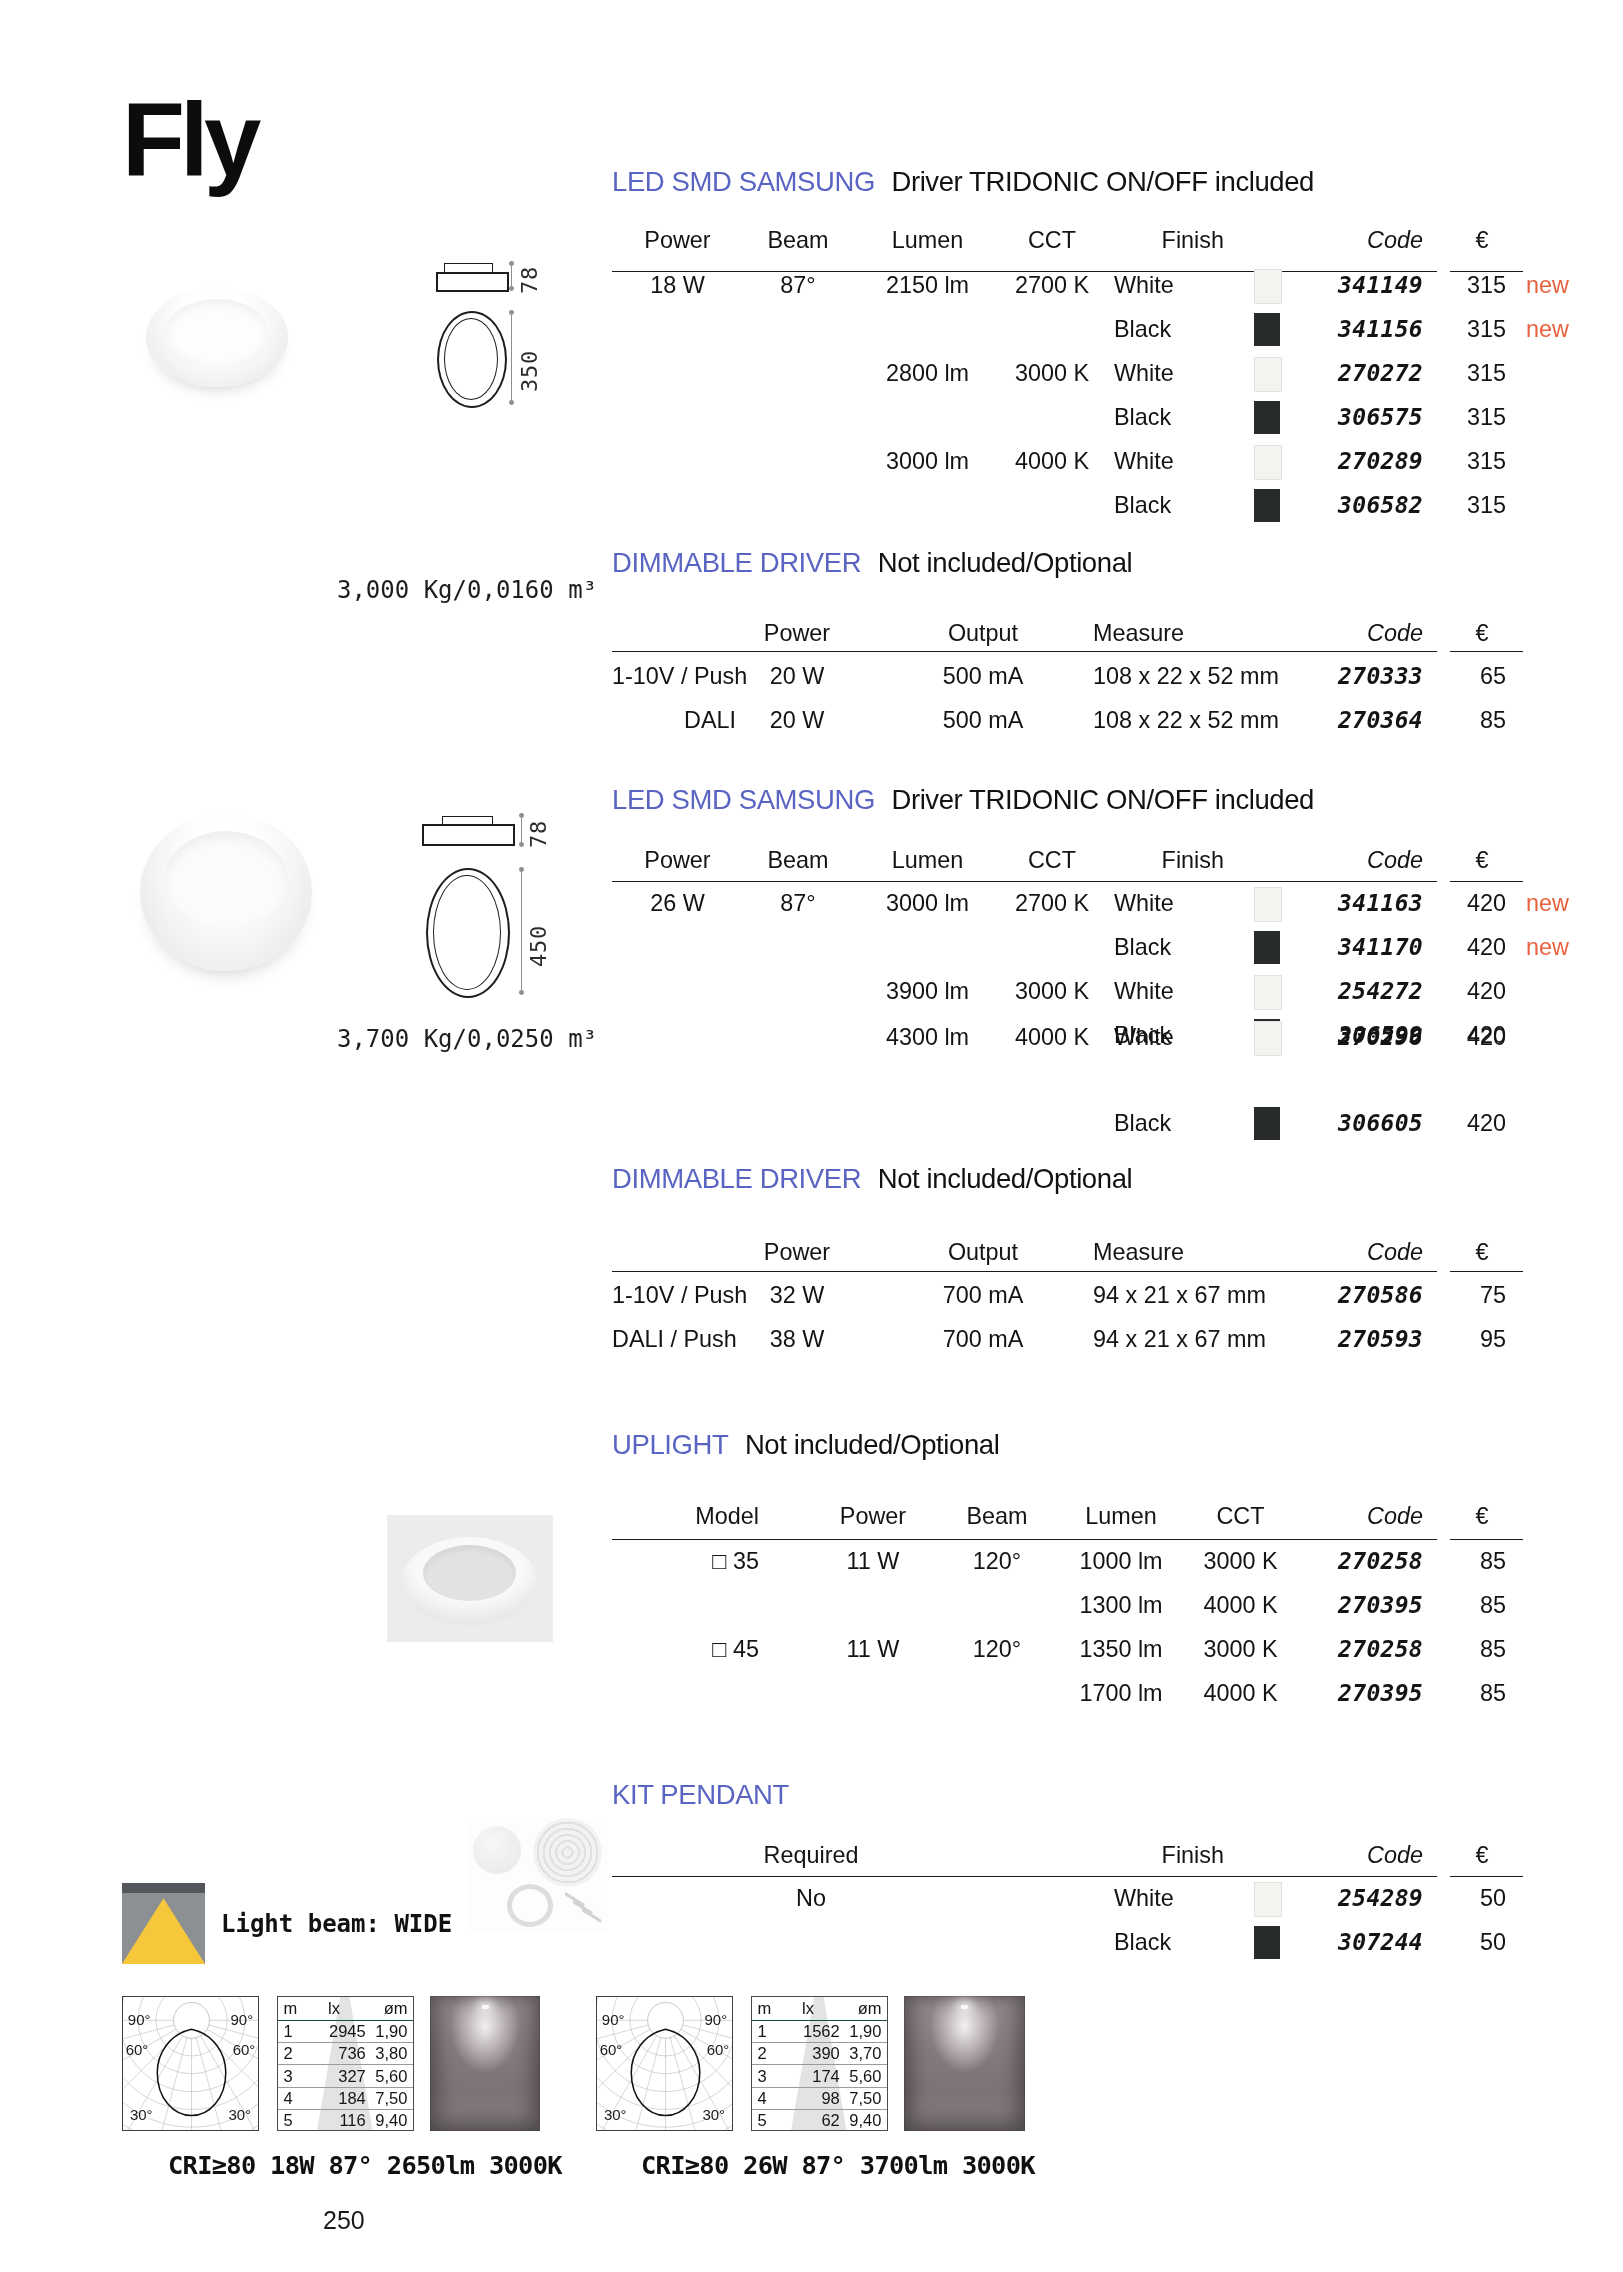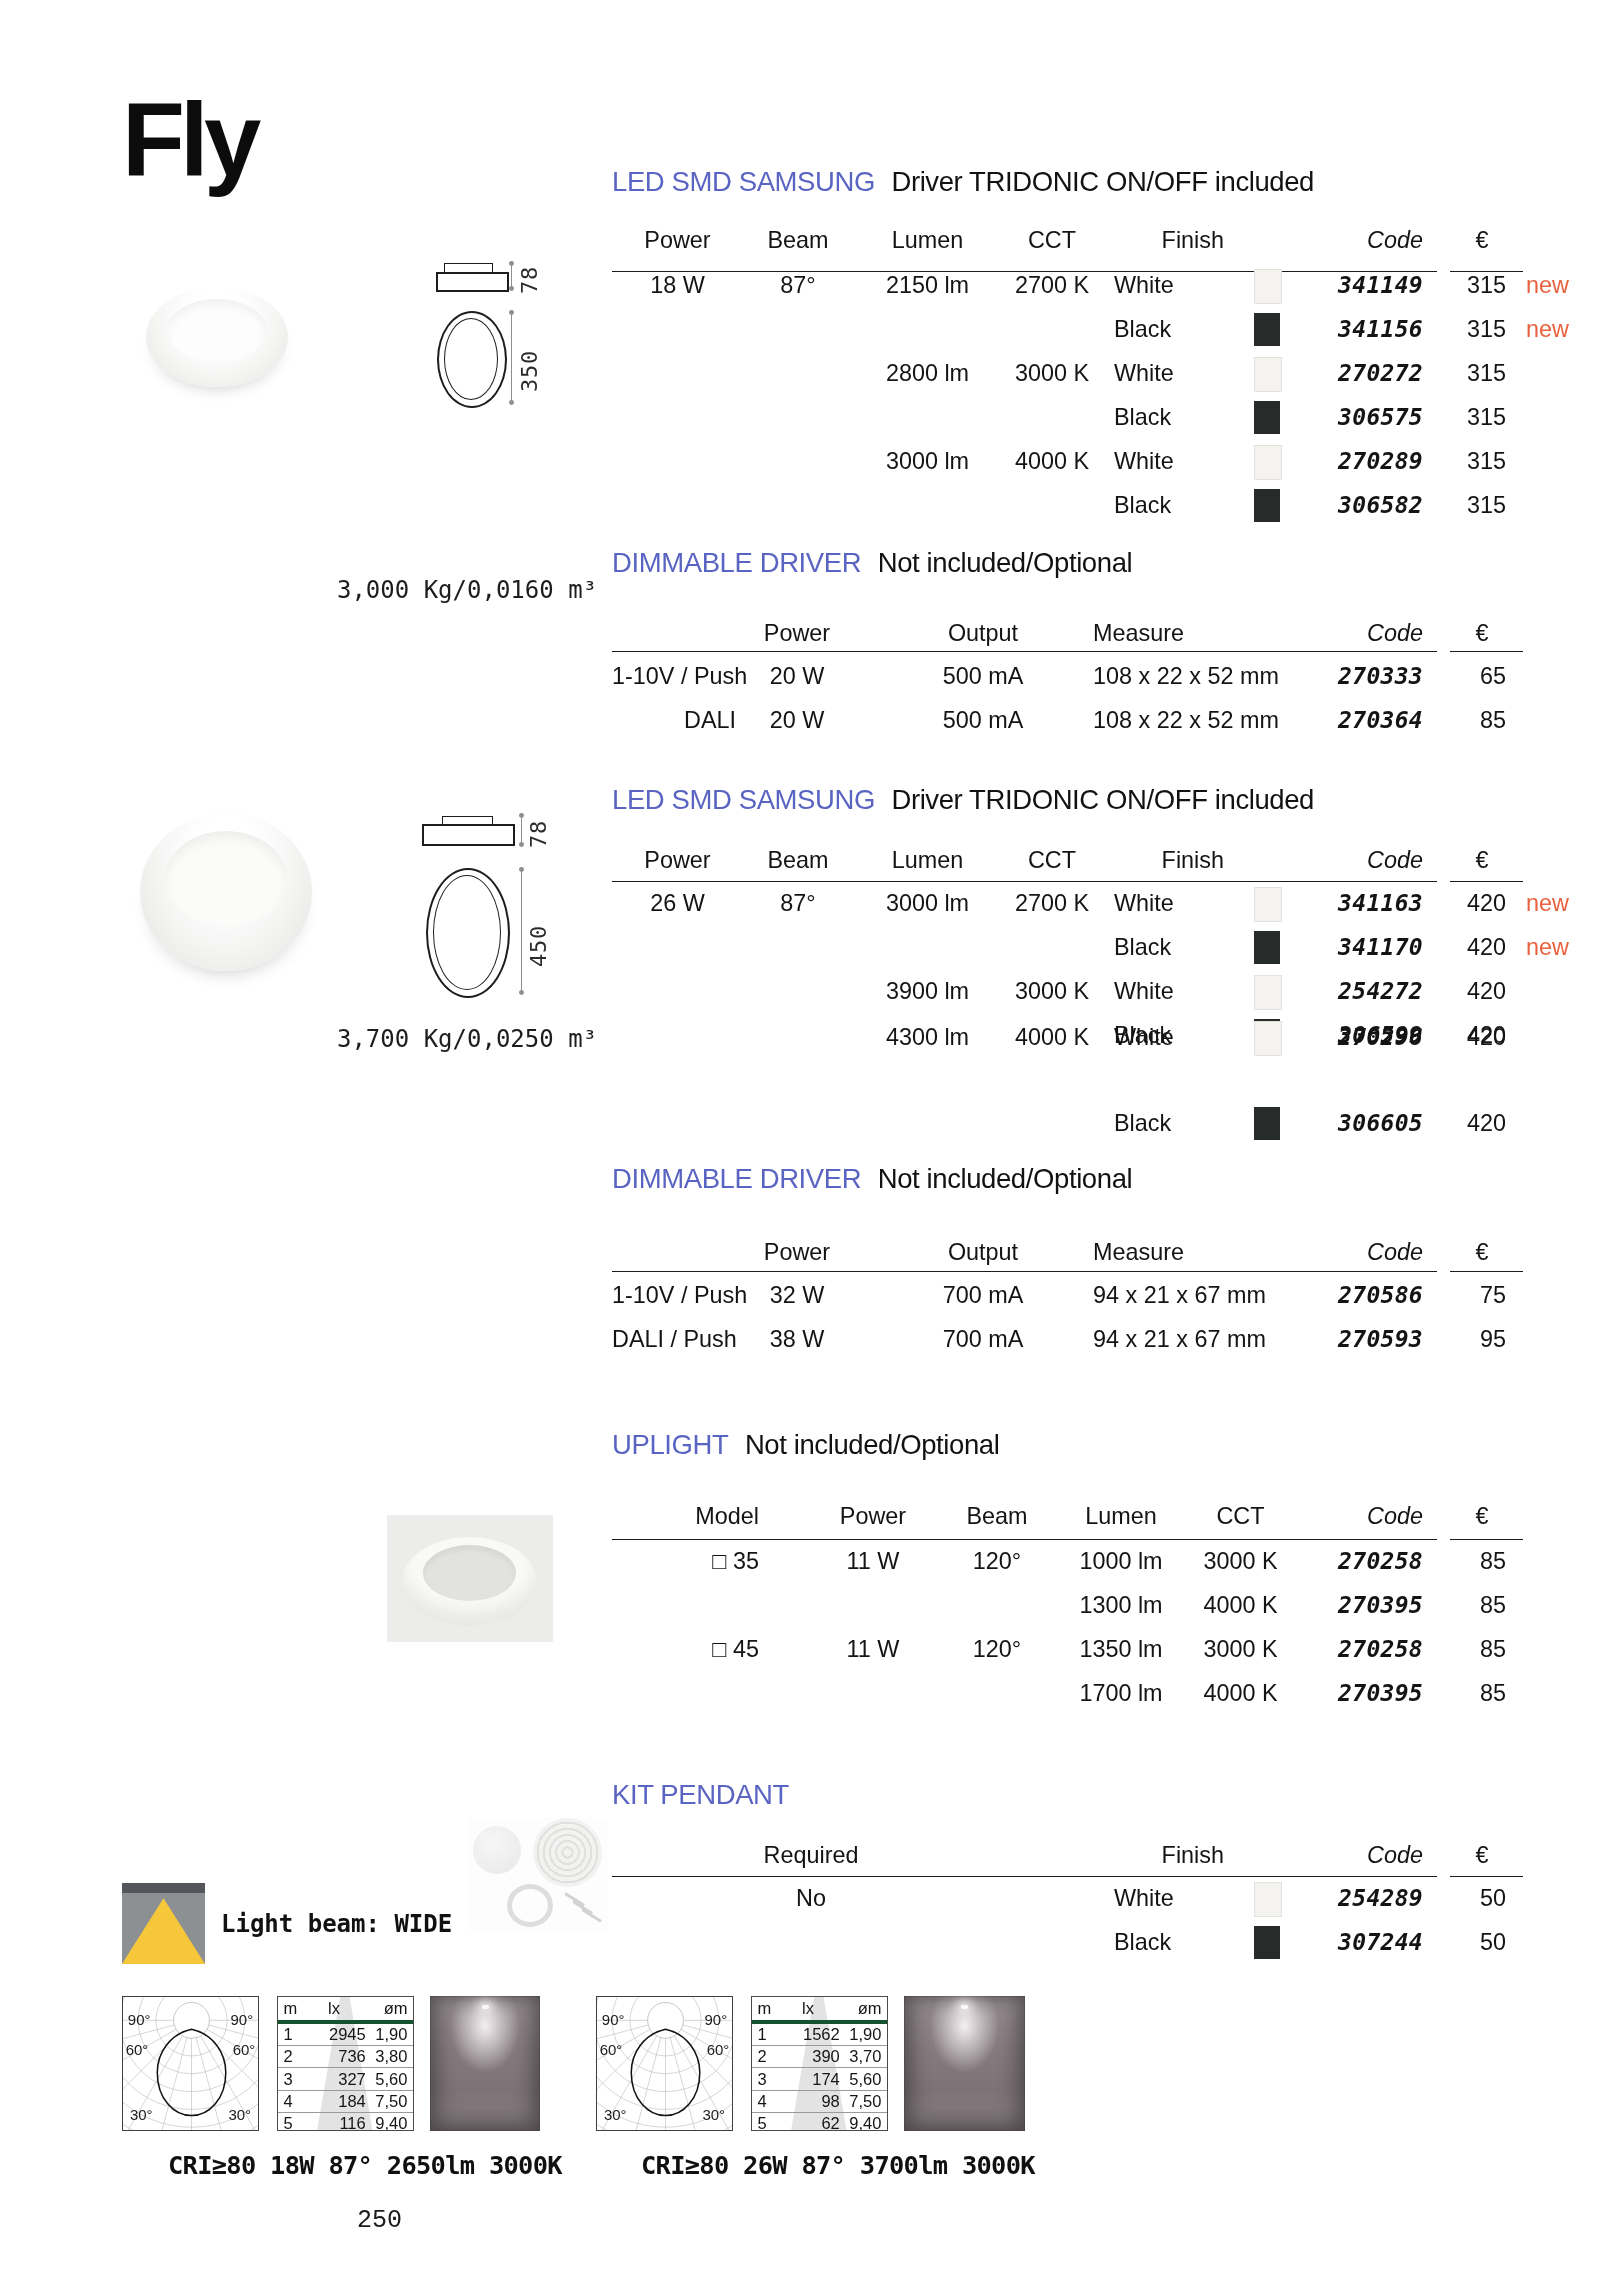--- a/index.html
+++ b/index.html
@@ -105,38 +105,38 @@
   
   .polar{position:absolute;width:137px;height:135px;border:1px solid #3f3f3f;box-sizing:border-box;background:#fff;}
   .polar svg{position:absolute;left:0;top:0;}
   .plabel{position:absolute;font-size:15px;color:#1c1c1c;line-height:15px;}
   .pl-90l{left:4.8px;top:15px;} .pl-90r{right:4.8px;top:15px;}
   .pl-60l{left:2.7px;top:45px;} .pl-60r{right:2.7px;top:45px;}
   .pl-30l{left:6.9px;top:110px;}.pl-30r{right:6.9px;top:110px;}
 
   .ph-table{position:absolute;width:137px;height:135px;border:1.4px solid #4a4a4a;box-sizing:border-box;background:#fff;overflow:hidden;}
   .ph-cone{position:absolute;left:0;top:0;right:0;bottom:0;background:#dcdcdc;opacity:.8;clip-path:polygon(46% 0%, 53% 0%, 70% 100%, 29% 100%);z-index:0;}
-  .ph-head{position:relative;height:23px;line-height:23px;border-bottom:4px solid #14532d;z-index:1;font-size:16.5px;}
+  .ph-head{position:relative;height:23px;line-height:23px;border-bottom:1px solid #14532d;z-index:1;font-size:16.5px;}
   .ph-body{position:relative;z-index:1;display:flex;flex-direction:column;height:110px;}
   .ph-row{flex:1;display:flex;align-items:center;border-bottom:0.7px solid #9a9a9a;font-size:16.5px;}
   .ph-row:last-child{border-bottom:none;}
   .ph-m{display:inline-block;width:18%;padding-left:5.5px;text-align:left;box-sizing:border-box;}
   .ph-lx{display:inline-block;width:47%;text-align:right;box-sizing:border-box;}
   .ph-om{display:inline-block;width:35%;padding-right:5.5px;text-align:right;box-sizing:border-box;}
   .ph-head .ph-lx{text-align:center;}
 
   .room{position:absolute;height:135px;
     background:
       radial-gradient(ellipse 48px 65px at 50% 22%, rgba(249,245,247,.95), rgba(216,209,212,.45) 48%, rgba(0,0,0,0) 72%),
       linear-gradient(180deg,#968d90 0%, #857b7f 40%, #7d7377 70%, #8c8387 100%);
     box-shadow:inset 0 0 0 0.7px rgba(60,55,58,.4), inset 9.6px 0 18px rgba(40,36,38,.35), inset -9.6px 0 18px rgba(40,36,38,.35), inset 0 -13.7px 20.6px rgba(50,45,48,.3);}
   .room:before{content:"";position:absolute;left:50%;top:9px;width:6.9px;height:4.1px;margin-left:-3.4px;background:#faf8f9;border-radius:1.4px;box-shadow:0 0 9.6px 4.1px rgba(250,246,248,.8);}
 
   .caption{position:absolute;top:2150px;width:357px;text-align:center;font-family:"DejaVu Sans Mono", monospace;font-weight:700;font-size:25.4px;letter-spacing:-0.7px;color:#101010;white-space:nowrap;}
-  .pagenum{position:absolute;left:323px;top:2206px;width:79px;text-align:right;font-family:Liberation Mono, monospace;font-size:25px;color:#1a1a1a;}
+  .pagenum{position:absolute;left:323px;top:2206px;width:79px;text-align:left;font-family:Liberation Sans, sans-serif;font-size:25px;color:#1a1a1a;}
 </style>
 </head>
 <body>
 
 <div class="page">
 
   <div class="title">Fly</div>
 
   <div class="photo photo-350">
       <div class="inner"></div>

